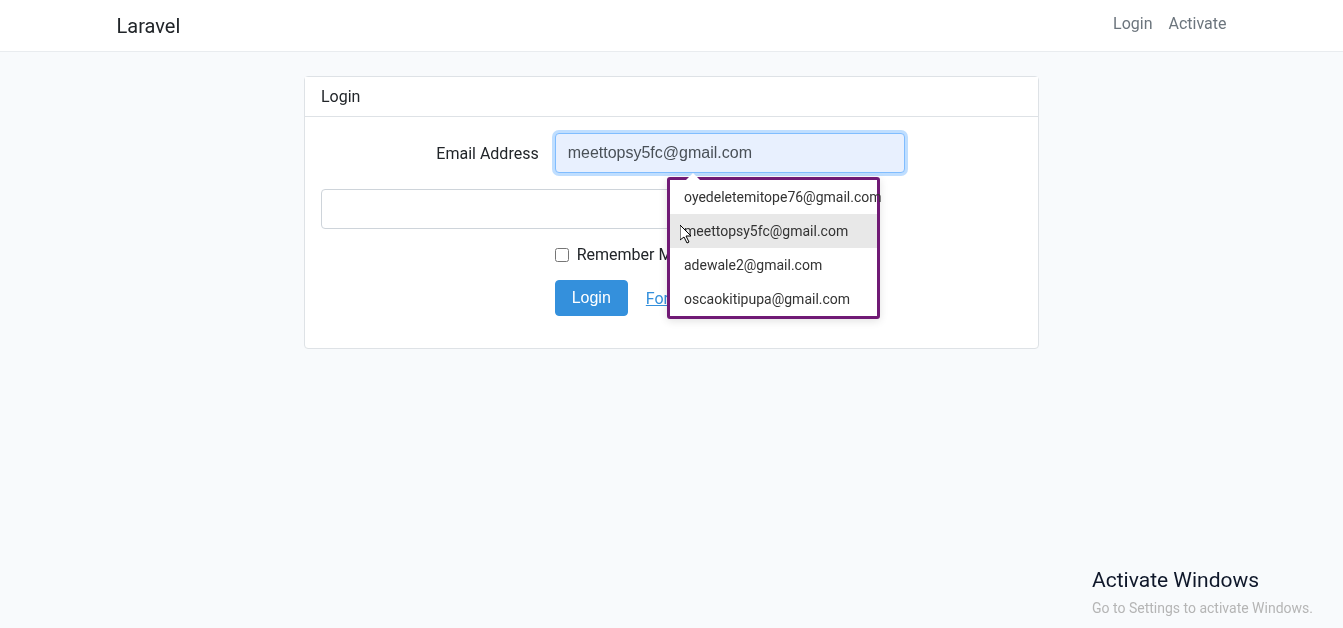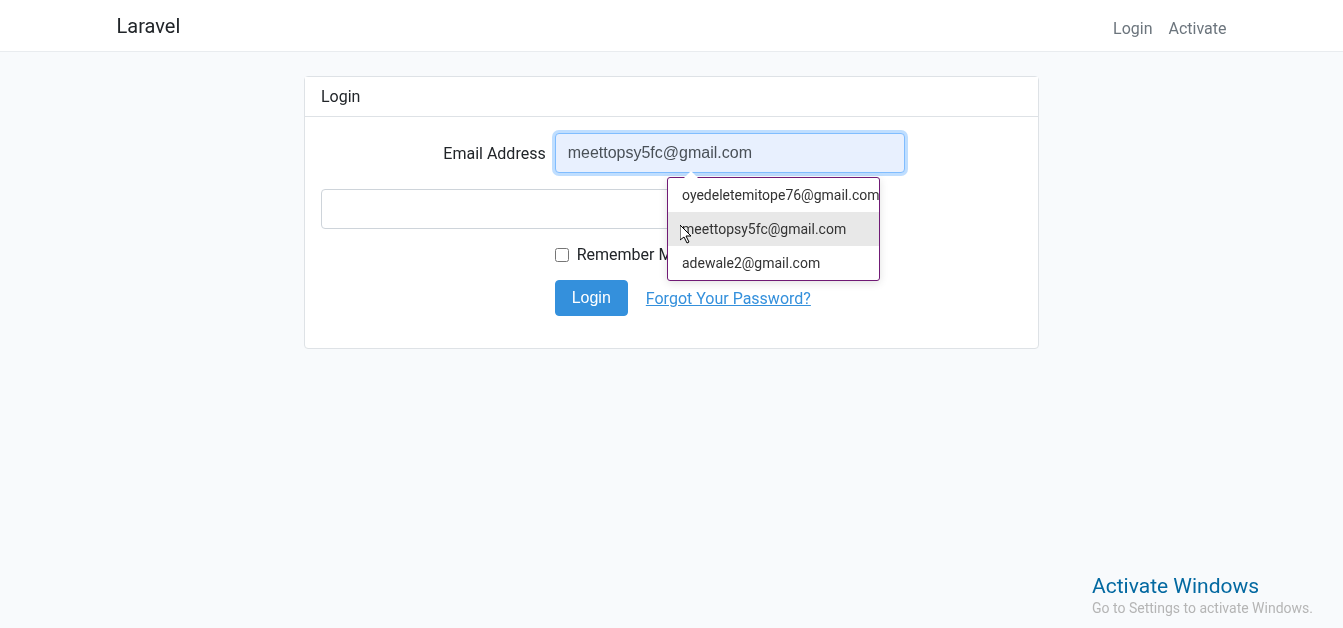--- a/index.html
+++ b/index.html
@@ -25,21 +25,21 @@
       display: flex;
       align-items: center;
     }
     .navbar-container {
       width: 100%;
       max-width: 1140px;
       margin: 0 auto;
       padding: 0 15px;
       display: flex;
       justify-content: space-between;
-      align-items: flex-end;
+      align-items: flex-start;
     }
     .navbar-brand {
       font-size: 20px;
       color: #212529;
       text-decoration: none;
       font-weight: 400;
     }
     .navbar-nav {
       display: flex;
       list-style: none;
@@ -80,21 +80,21 @@
       padding: 16px;
     }
     .form-group {
       display: flex;
       align-items: center;
       margin-bottom: 16px;
     }
     .form-label {
       width: 33.333%;
       text-align: right;
-      padding-right: 9px;
+      padding-right: 16px;
       font-size: 16px;
       color: #212529;
     }
     .form-input-wrapper {
       width: 50%;
       padding-left: 0;
       position: relative;
     }
     .form-control {
       display: block;
@@ -152,21 +152,21 @@
       text-decoration: underline;
       font-size: 16px;
       margin-left: 18px;
     }
     .autocomplete-dropdown {
       position: absolute;
       top: 177px;
       left: 667px;
       width: 213px;
       background-color: #fff;
-      border: 1px solid #701a75;
+      border: 3px solid #701a75;
       border-radius: 3px;
       box-shadow: 0 2px 8px rgba(0,0,0,0.12);
       z-index: 100;
     }
     .autocomplete-dropdown::before {
       content: '';
       position: absolute;
       top: -7px;
       left: 16px;
       width: 0;
@@ -188,26 +188,26 @@
       position: absolute;
       bottom: 12px;
       right: 30px;
       text-align: left;
       color: #bfbfbf;
       pointer-events: none;
     }
     .watermark .title {
       font-size: 21px;
       font-weight: 400;
-      color: #0369a1;
+      color: #0f172a;
     }
     .watermark .subtitle {
       font-size: 14px;
       color: #b5b5b5;
-      margin-top: 2px;
+      margin-top: 8px;
     }
     .cursor {
       position: absolute;
       top: 225px;
       left: 680px;
       z-index: 200;
       pointer-events: none;
     }
   </style>
 </head>
@@ -257,20 +257,21 @@
         </div>
       </div>
     </div>
   </div>
 </div>
 
 <div class="autocomplete-dropdown">
   <div class="autocomplete-item">oyedeletemitope76@gmail.com</div>
   <div class="autocomplete-item highlighted">meettopsy5fc@gmail.com</div>
   <div class="autocomplete-item">adewale2@gmail.com</div>
+  <div class="autocomplete-item">oscaokitipupa@gmail.com</div>
 </div>
 
 <svg class="cursor" width="16" height="20" viewBox="0 0 16 20">
   <path d="M0 0 L0 15 L4 12 L7 18 L9 17 L6 11 L11 11 Z" fill="#fff" stroke="#000" stroke-width="1"></path>
 </svg>
 
 <div class="watermark">
   <div class="title">Activate Windows</div>
   <div class="subtitle">Go to Settings to activate Windows.</div>
 </div>

